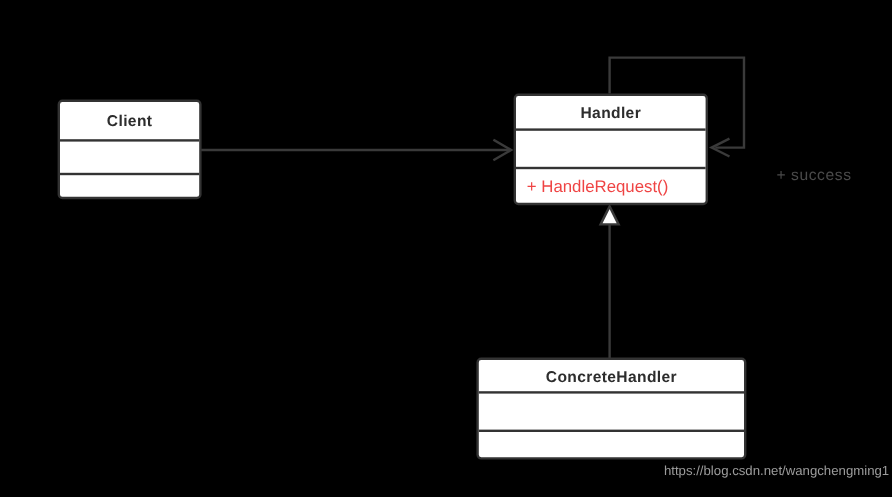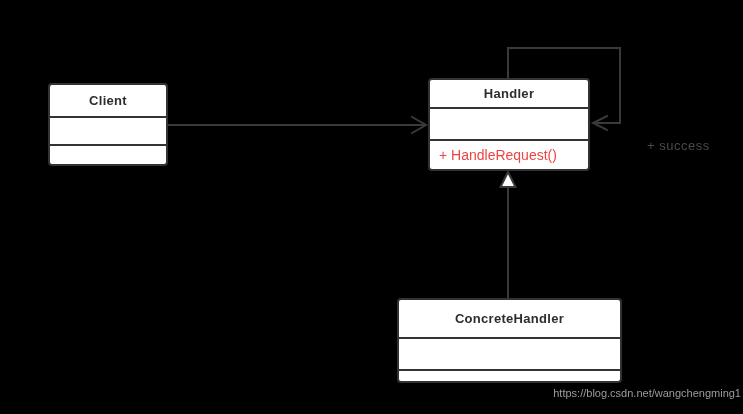--- a/index.html
+++ b/index.html
@@ -100,21 +100,21 @@
 
   <div class="uml-class" style="left:428px; top:78px; width:162px; height:93px;">
     <div class="compartment uml-title" style="height:27px;">Handler</div>
     <div class="compartment uml-attrs" style="height:32px;"></div>
     <div class="compartment uml-methods">
       <span>+ HandleRequest()</span>
     </div>
   </div>
 
   <div class="uml-class" style="left:397px; top:298px; width:225px; height:85px;">
-    <div class="compartment uml-title" style="height:37px;">ConcreteHandler</div>
+    <div class="compartment uml-title" style="height:26px;">ConcreteHandler</div>
     <div class="compartment uml-attrs" style="height:32px;"></div>
     <div class="compartment uml-methods"></div>
   </div>
 
   <div class="edge-label" style="left:601px; top:138px;margin-left:46px;">+ success</div>
 
   <div class="watermark">https://blog.csdn.net/wangchengming1</div>
 
 </div>
 

